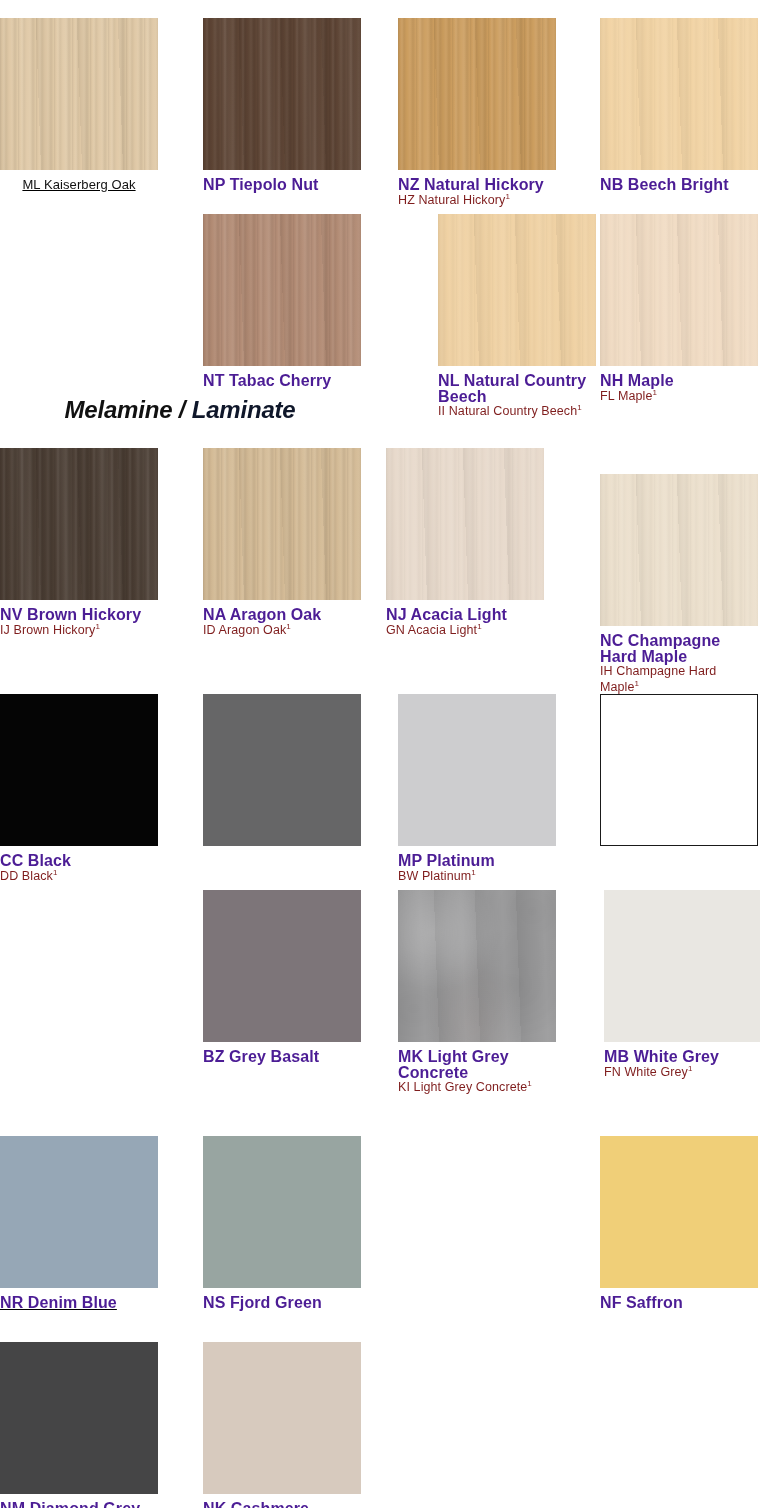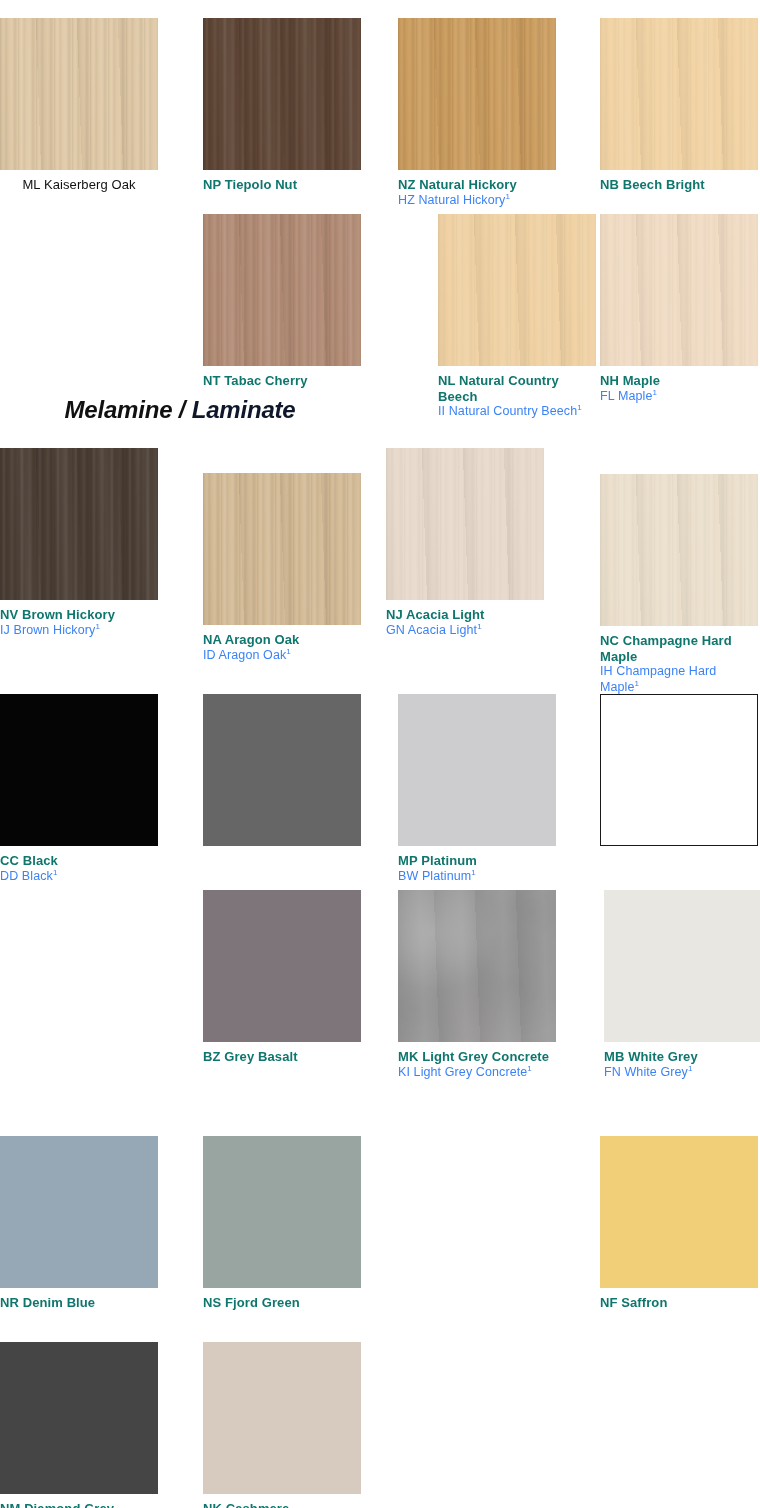--- a/index.html
+++ b/index.html
@@ -34,30 +34,30 @@
     background-size: 100% 100%;
   }
   .swatch.bordered {
     box-sizing: border-box;
     border: 1px solid #1a1a1a;
   }
   .labels {
     padding-top: 7px;
   }
   .name {
-    font-size: 13px;
+    font-size: 16px;
     font-weight: bold;
-    color: #0f766e;
+    color: #4c1d95;
     line-height: 15.5px;
     letter-spacing: 0.1px;
   }
   .alt {
     font-size: 12.5px;
     font-weight: normal;
-    color: #3b82f6;
+    color: #7f1d1d;
     line-height: 15.5px;
     letter-spacing: 0.1px;
   }
   .alt sup {
     font-size: 8px;
     vertical-align: super;
     line-height: 0;
   }
   
   .cell.first .name {
@@ -136,21 +136,21 @@
 
 <div class="sheet">
 
   <div class="heading">
     <span class="m">Melamine</span>
     <span class="sep">/</span>
     <span class="l">Laminate</span>
   </div>
 
   <div id="swatch-grid">
-      <div class="cell first" style="left: 0px; top: 18px;">
+      <div class="cell first" style="left: 0px; top: 18px; text-decoration: underline;">
         <div class="swatch grain heavy" style="background-color: rgb(224, 201, 166);"></div>
         <div class="labels">
           <div class="name">ML Kaiserberg Oak</div>
         </div>
       </div>
       <div class="cell" style="left: 203px; top: 18px;">
         <div class="swatch grain heavy" style="background-color: rgb(93, 68, 52);"></div>
         <div class="labels">
           <div class="name">NP Tiepolo Nut</div>
         </div>
@@ -188,21 +188,21 @@
           <div class="alt">FL Maple<sup>1</sup></div>
         </div>
       </div>
       <div class="cell" style="left: 0px; top: 448px;">
         <div class="swatch grain heavy" style="background-color: rgb(74, 61, 51);"></div>
         <div class="labels">
           <div class="name">NV Brown Hickory</div>
           <div class="alt">IJ Brown Hickory<sup>1</sup></div>
         </div>
       </div>
-      <div class="cell" style="left: 203px; top: 448px; margin-top: 25px;">
+      <div class="cell" style="left: 203px; top: 448px;">
         <div class="swatch grain heavy" style="background-color: rgb(212, 187, 150);"></div>
         <div class="labels">
           <div class="name">NA Aragon Oak</div>
           <div class="alt">ID Aragon Oak<sup>1</sup></div>
         </div>
       </div>
       <div class="cell" style="left: 386px; top: 448px;">
         <div class="swatch grain soft" style="background-color: rgb(232, 218, 204);"></div>
         <div class="labels">
           <div class="name">NJ Acacia Light</div>
@@ -249,21 +249,21 @@
           <div class="alt">KI Light Grey Concrete<sup>1</sup></div>
         </div>
       </div>
       <div class="cell" style="left: 604px; top: 890px;">
         <div class="swatch flat" style="background-color: rgb(233, 231, 226);"></div>
         <div class="labels">
           <div class="name">MB White Grey</div>
           <div class="alt">FN White Grey<sup>1</sup></div>
         </div>
       </div>
-      <div class="cell" style="left: 0px; top: 1136px;">
+      <div class="cell" style="left: 0px; top: 1136px; text-decoration: underline;">
         <div class="swatch flat" style="background-color: rgb(150, 167, 182);"></div>
         <div class="labels">
           <div class="name">NR Denim Blue</div>
         </div>
       </div>
       <div class="cell" style="left: 203px; top: 1136px;">
         <div class="swatch flat" style="background-color: rgb(152, 165, 161);"></div>
         <div class="labels">
           <div class="name">NS Fjord Green</div>
         </div>

